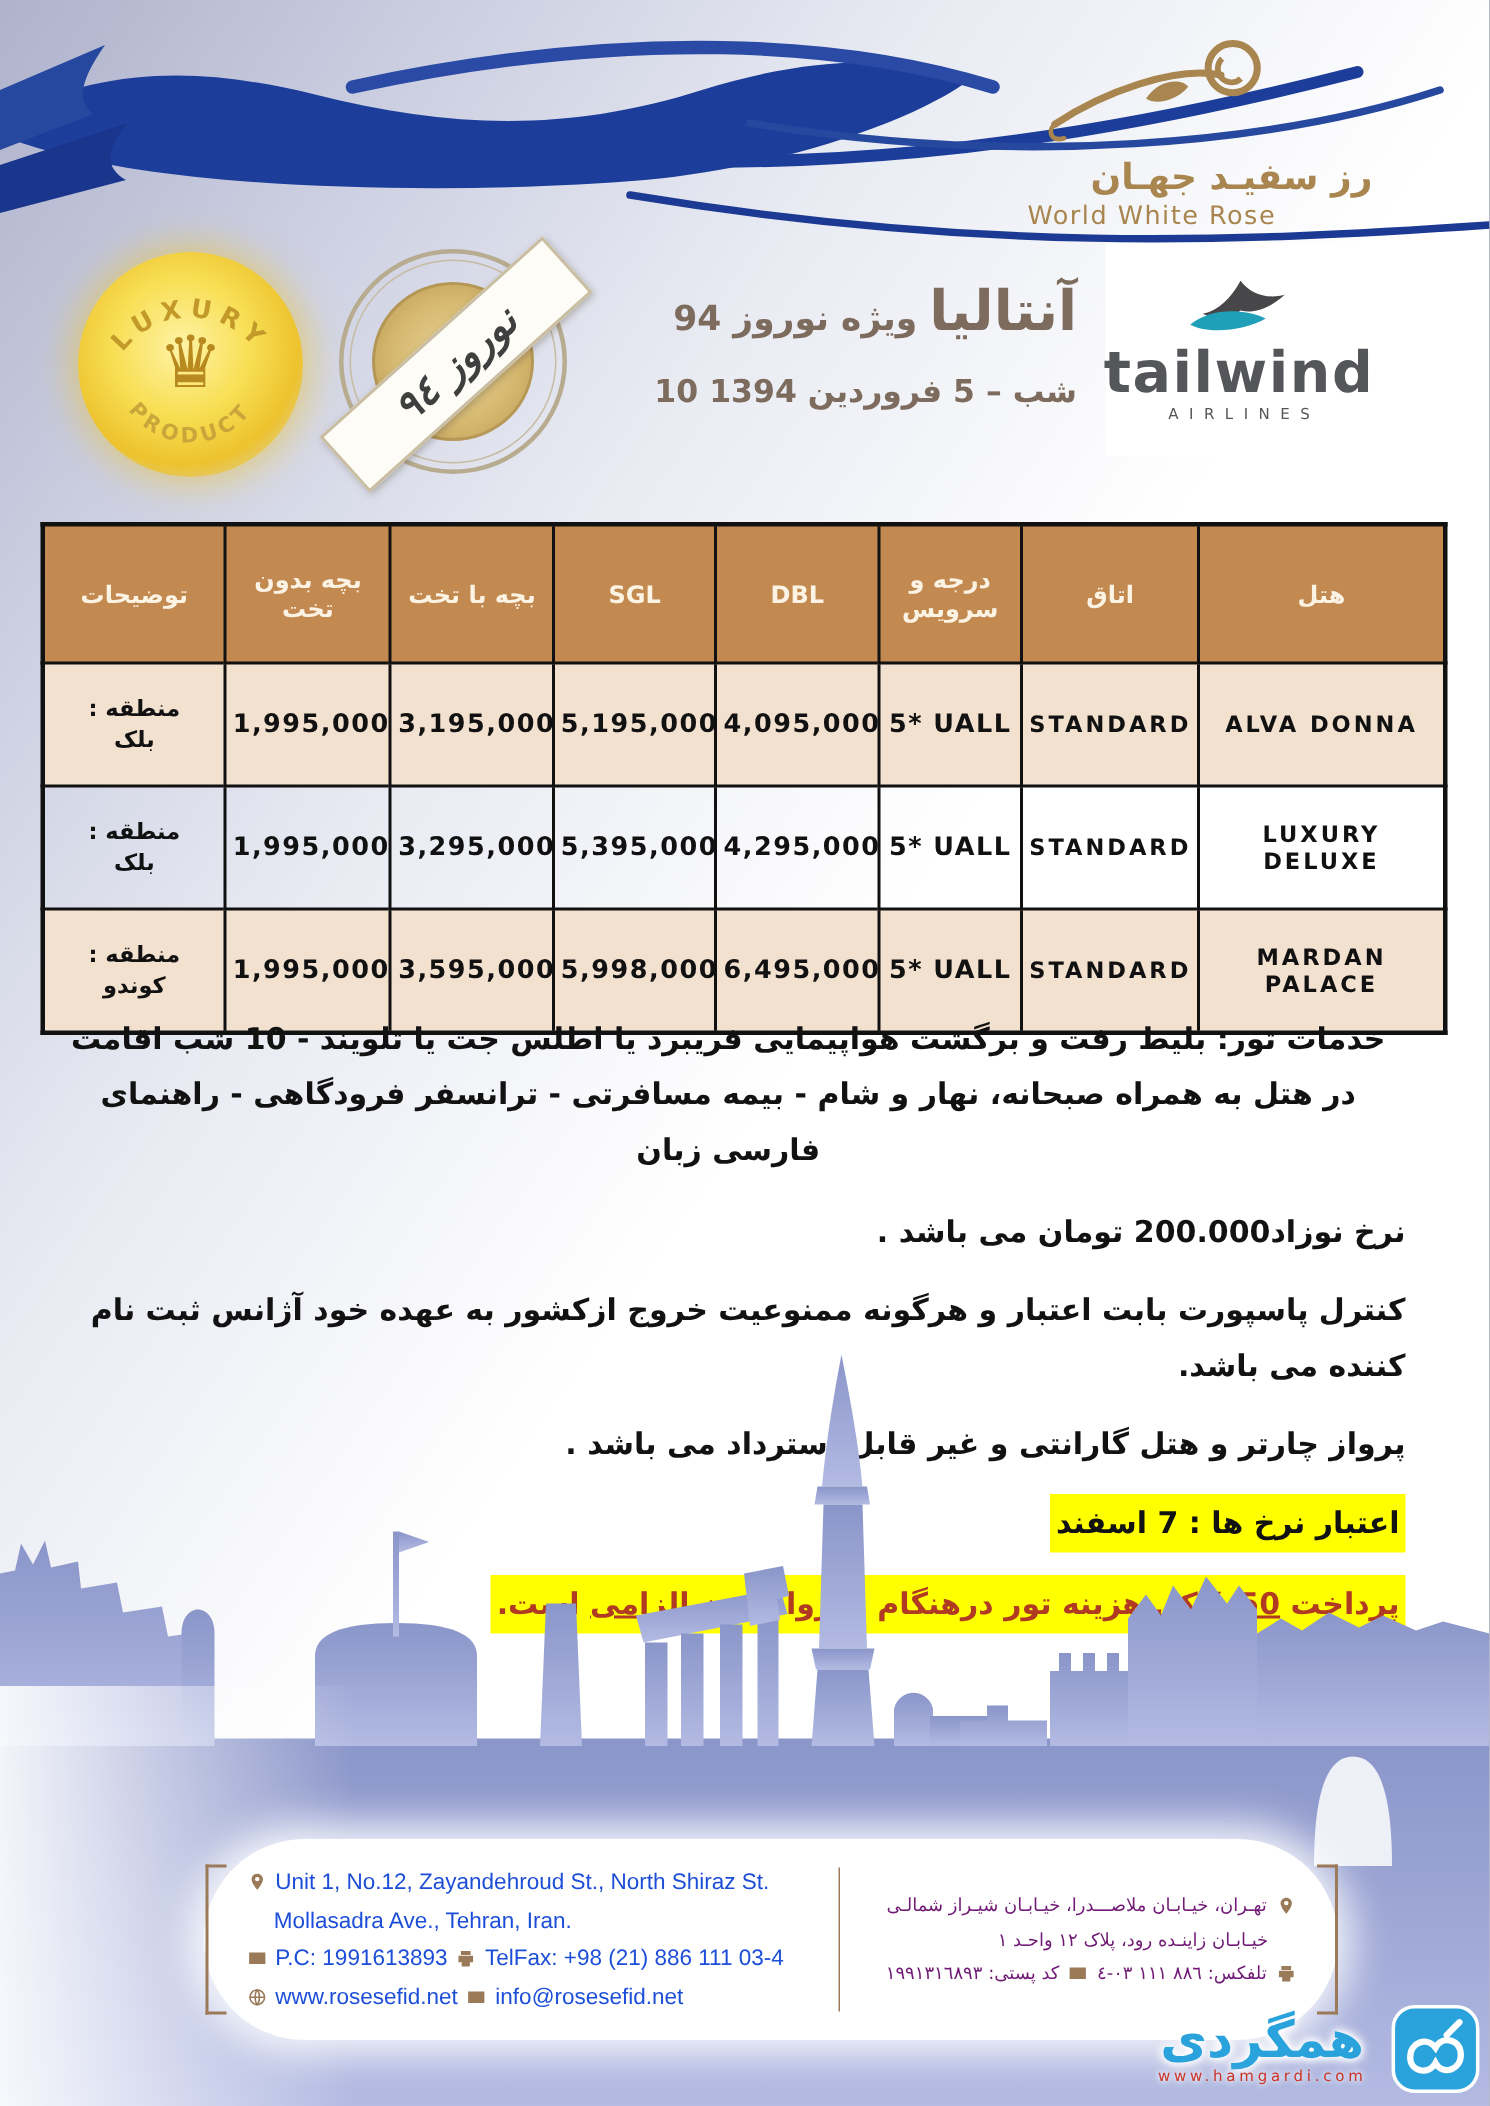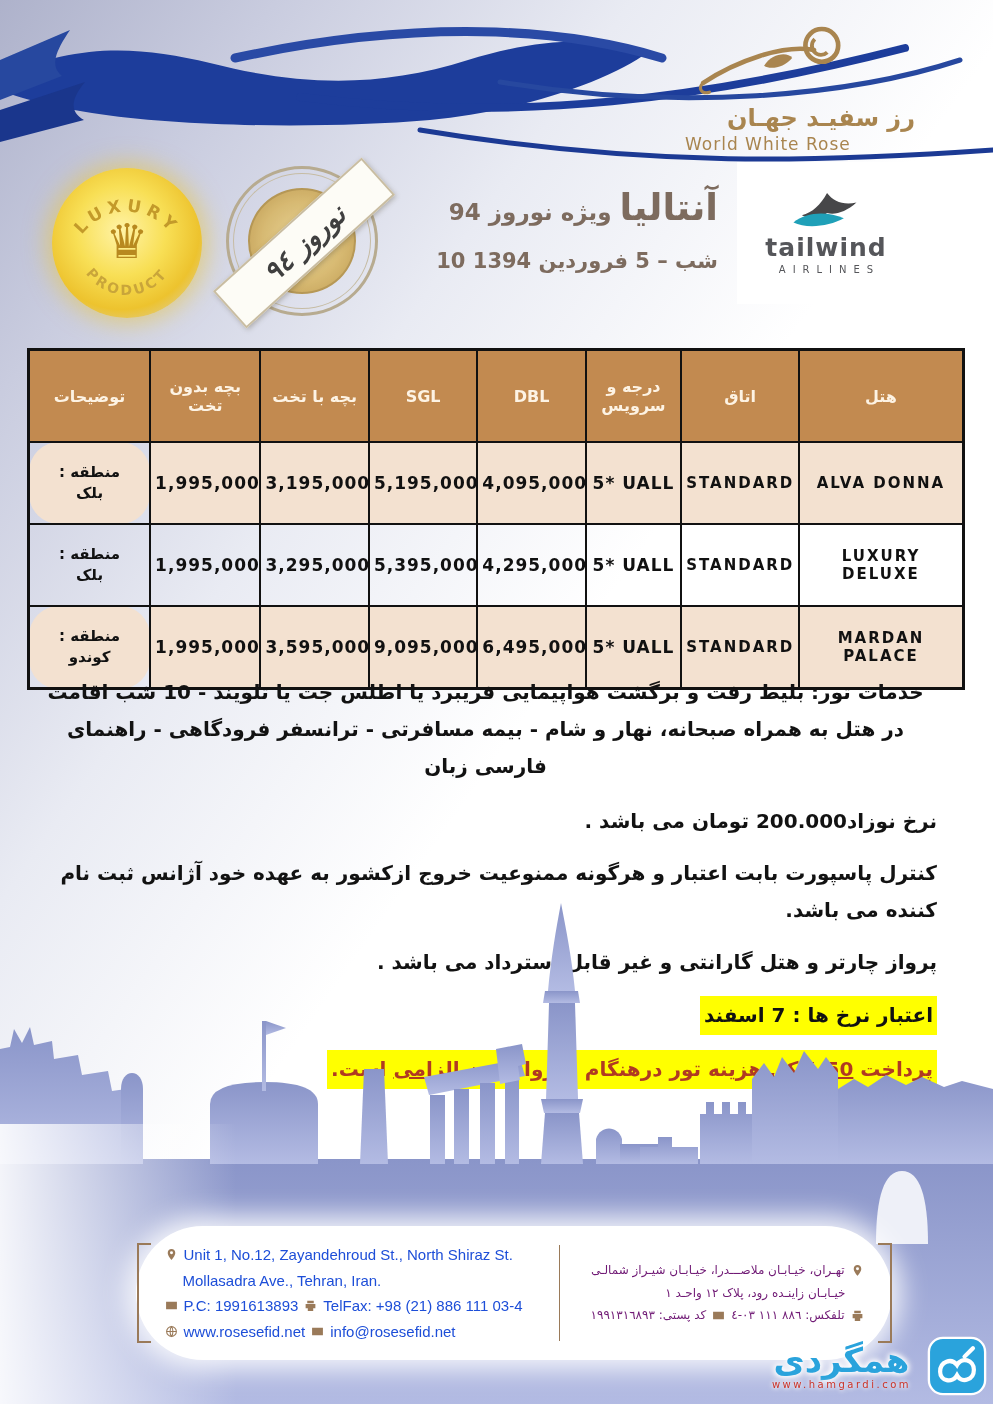--- a/index.html
+++ b/index.html
@@ -33,32 +33,32 @@
   .stamp .banner span{font-size:27px;font-weight:bold;color:#3f3f3f;direction:rtl;font-style:italic;}
   
   .tour-title{position:absolute;left:378px;top:186px;width:340px;text-align:right;color:#7d6b5e;direction:rtl;}
   .tour-title .dest{font-size:37px;font-weight:bold;}
   .tour-title .rest{font-size:23px;font-weight:bold;}
   .tour-title .dates{font-size:21px;font-weight:bold;margin-top:20px;direction:ltr;}
   
   .airline{position:absolute;left:737px;top:162px;width:178px;height:142px;background:#ffffff;
     display:flex;flex-direction:column;align-items:center;justify-content:center;}
   .airline svg{width:74px;height:42px;}
-  .airline-name{font-size:25px;font-weight:bold;color:#55565a;letter-spacing:1px;line-height:1;margin-top:2px;}
+  .airline-name{font-size:38px;font-weight:bold;color:#55565a;letter-spacing:1px;line-height:1;margin-top:2px;}
   .airline-sub{font-size:10px;color:#55565a;letter-spacing:7px;margin-top:4px;margin-right:-7px;}
   
   .price-table{position:absolute;left:27px;top:348px;width:938px;border-collapse:collapse;direction:rtl;
     border:3px solid #111;table-layout:fixed;}
   .price-table th,.price-table td{border:2px solid #111;text-align:center;vertical-align:middle;padding:4px;}
   .price-table th{background:#c28a50;color:#fdf3e4;font-weight:bold;font-size:16px;height:82px;}
   .price-table td{font-size:17px;font-weight:bold;color:#111;height:72px;}
   .price-table tr.alt td{background:#f3e1d0;}
   td.ltr{direction:ltr;letter-spacing:1px;}
   td.hotel{font-size:15px;letter-spacing:2px;}
-  td.desc{font-size:15px;white-space:pre-line;line-height:1.4;border-radius:30px;}
+  td.desc{font-size:15px;white-space:pre-line;line-height:1.4;}
   col.c-hotel{width:17.6%;}col.c-room{width:12.6%;}col.c-grade{width:10.2%;}
   col.c-dbl{width:11.6%;}col.c-sgl{width:11.6%;}col.c-cwb{width:11.6%;}
   col.c-cnb{width:11.8%;}col.c-desc{width:13.0%;}
   
   .notes{position:absolute;top:674px;right:56px;left:34px;direction:rtl;color:#121212;
     font-size:20px;font-weight:bold;line-height:1.85;}
   .notes p{margin:0 0 15px 0;text-align:right;}
   .notes p.center{text-align:center;margin-bottom:18px;}
   .hl{background:#ffff00;padding:1px 4px;display:inline-block;}
   .hl-red{color:#b03a22;}
@@ -201,21 +201,21 @@
         <td class="ltr">3,295,000</td>
         <td class="ltr">1,995,000</td>
         <td class="desc">منطقه :
 بلک</td>
       </tr>
       <tr class="alt">
         <td class="ltr hotel">MARDAN PALACE</td>
         <td class="ltr hotel">STANDARD</td>
         <td class="ltr">5* UALL</td>
         <td class="ltr">6,495,000</td>
-        <td class="ltr">9,095,000</td>
+        <td class="ltr">5,998,000</td>
         <td class="ltr">3,595,000</td>
         <td class="ltr">1,995,000</td>
         <td class="desc">منطقه :
 کوندو</td>
       </tr>
     </tbody>
   </table>
 
   <div class="notes">
     <p class="center">خدمات تور: بلیط رفت و برگشت هواپیمایی فریبرد یا اطلس جت یا تلویند - 10 شب اقامت در هتل به همراه صبحانه، نهار و شام - بیمه مسافرتی - ترانسفر فرودگاهی - راهنمای فارسی زبان</p>

